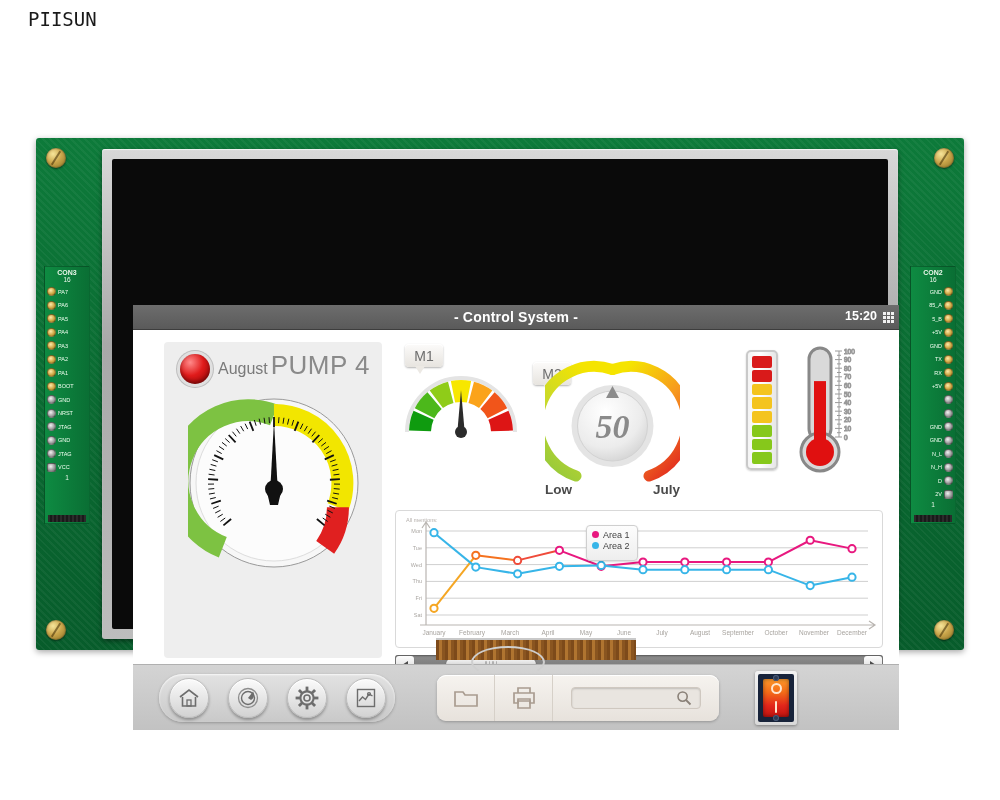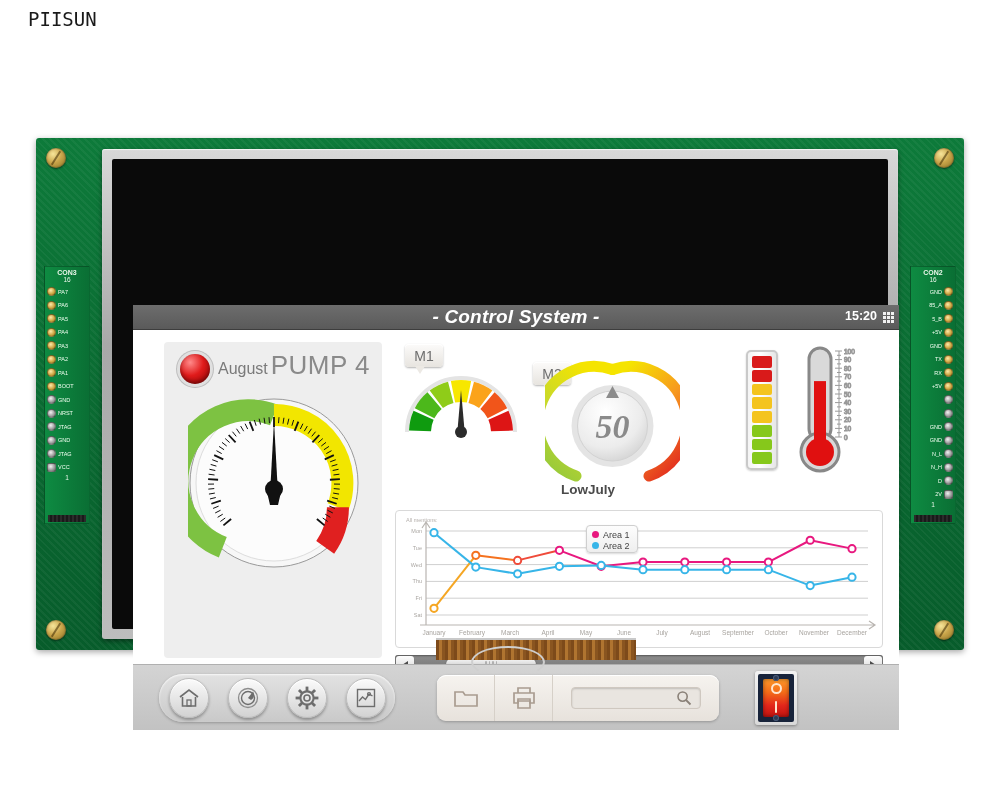--- a/index.html
+++ b/index.html
@@ -111,21 +111,21 @@
     background:#ffffff; overflow:hidden;
   }
 
   
   .titlebar {
     height:25px; background: linear-gradient(180deg,#6d6d6d,#5a5a5a);
     display:flex; align-items:center; justify-content:center; position:relative;
     border-bottom:1px solid #3d3d3d;
   }
   .title-text {
-    color:#ffffff; font-size:19px; font-style:italic; font-weight:bold;
+    color:#ffffff; font-size:14px; font-weight:bold;
     letter-spacing:.2px; font-family:"Liberation Sans",sans-serif;
   }
   .clock {
     position:absolute; right:22px; top:4px; color:#fff; font-size:12.5px;
     font-weight:bold; font-family:"Liberation Sans",sans-serif;
   }
   .gridicon { position:absolute; right:5px; top:7px; width:11px; height:11px;
     display:grid; grid-template-columns:repeat(3,1fr); grid-template-rows:repeat(3,1fr); gap:1px;}
   .gridicon i { background:#f0f0f0; }
 
@@ -179,22 +179,22 @@
     font-size:14px; color:#6d6d6d;
   }
   .m-tag::after{
     content:""; position:absolute; left:10px; bottom:-7px;
     border-left:5px solid transparent; border-right:5px solid transparent;
     border-top:8px solid #ece9e4;
   }
   .m1-wrap { position:absolute; left:272px; top:42px; width:112px; height:68px; }
   .m2-wrap { position:absolute; left:412px; top:28px; width:135px; height:135px; }
 
-  .m2-labels { position:absolute; left:428px; top:152px; width:135px;
-    display:flex; }
+  .m2-labels { position:absolute; left:412px; top:152px; width:135px;
+    display:flex; justify-content:space-between; }
   .m2-lab { font-size:13.5px; color:#4a4a4a; font-weight:bold; }
 
   
   .ledbar {
     position:absolute; left:613px; top:20px; width:32px; height:120px;
     background: linear-gradient(90deg,#f4f4f4,#ffffff 40%,#e6e6e6);
     border:2px solid #c9c9c9; border-radius:5px;
     padding:4px; display:flex; flex-direction:column; gap:2px;
     box-shadow:0 1px 2px rgba(0,0,0,.2);
   }
@@ -205,21 +205,21 @@
 
   
   .chart-card {
     position:absolute; left:262px; top:180px; width:488px; height:138px;
     background:#fff; border:1px solid #d9d9d9; border-radius:4px;
   }
   .chart-note { position:absolute; left:10px; top:6px; font-size:5.5px; color:#b5b0ac; }
   .legend {
     position:absolute; left:190px; top:14px;
     background: linear-gradient(180deg,#fdfdfd,#eeeeee);
-    border:1px solid #cfcfcf; border-radius:4px; padding:3px 7px 1px 5px;
+    border:1px solid #cfcfcf; border-radius:4px; padding:3px 7px 9px 5px;
     box-shadow:0 1px 2px rgba(0,0,0,.15);
   }
   .lg-row { display:flex; align-items:center; height:11px; }
   .lg-dot { width:7px;height:7px;border-radius:50%; margin-right:4px; }
   .lg-text { font-size:9px; color:#444; }
 
   .plot { position:absolute; left:0; top:0; width:488px; height:138px; }
   .ylab { position:absolute; font-size:5.5px; color:#aaa6a2; text-align:right; width:22px;}
   .xlab { position:absolute; font-size:6.5px; color:#a8a49f; text-align:center; }
 

